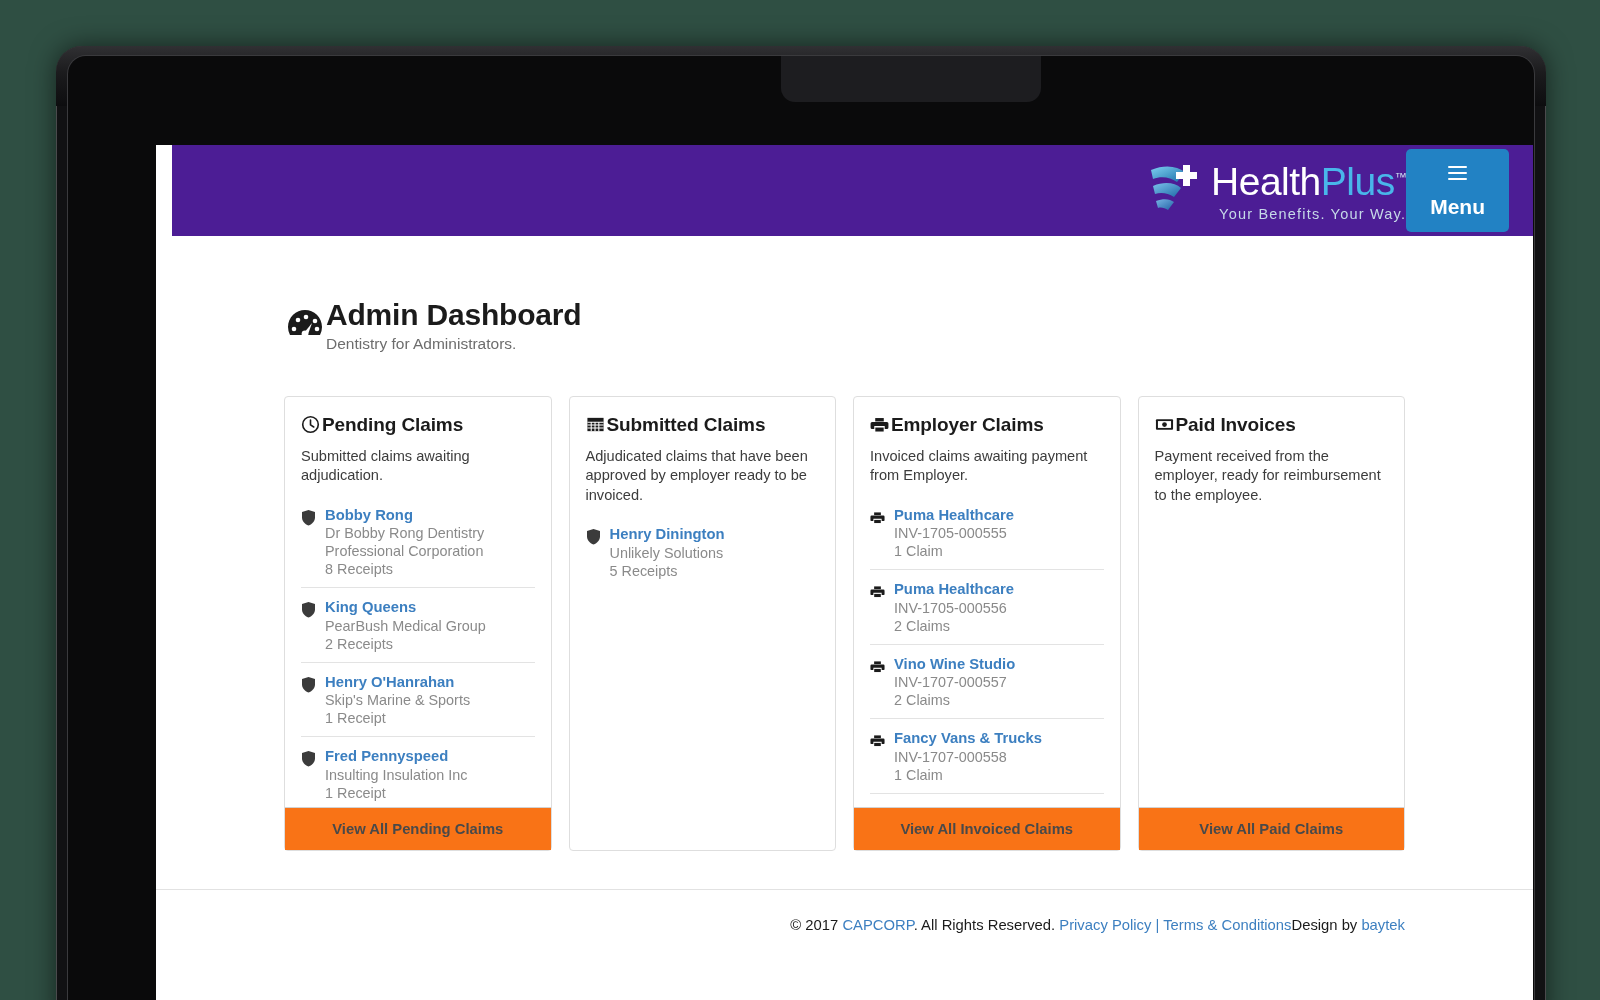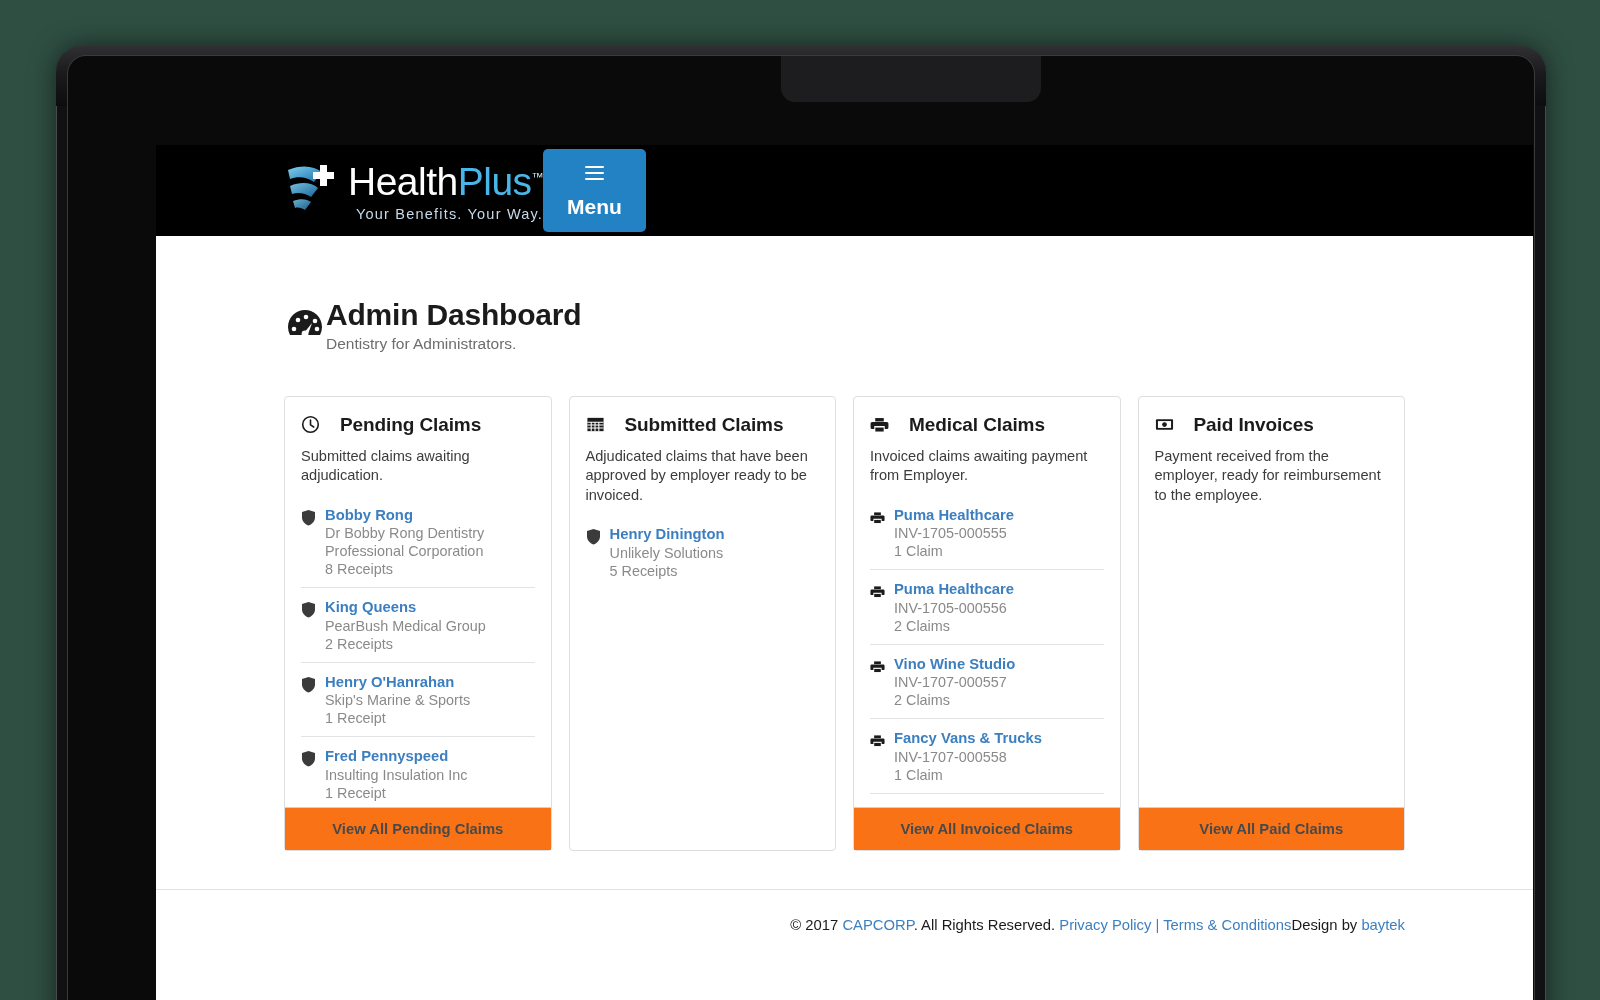--- a/index.html
+++ b/index.html
@@ -37,24 +37,25 @@
 
   
   #screen {
     position:absolute; left:100px; top:99px;
     width:1377px; height:901px;
     background:#ffffff; overflow:hidden;
   }
 
   
   #site-header {
-    height:91px; background:#000000;
-    display:flex; align-items:center; justify-content:flex-start;
+    height:91px; background:#4c1d95;
+    display:flex; align-items:center; justify-content:flex-end;
     padding:0 24px 0 128px;
     position:relative;
+    margin-left:16px;
   }
   .logo-wrap { display:flex; align-items:flex-start; gap:12px; }
   .logo-mark { width:52px; height:54px; margin-top:2px; }
   .logo-text { padding-top:2px; }
   .logo-word { font-size:39px; font-weight:400; line-height:1; letter-spacing:-.5px; }
   .logo-word .w1 { color:#ffffff; }
   .logo-word .w2 { color:#49b6ea; }
   .logo-word .tm { color:#cfe6f4; font-size:12px; vertical-align:super; }
   .logo-tag {
     color:#c6d9e8; font-size:14.5px; letter-spacing:1.2px;
@@ -79,21 +80,21 @@
   
   #cards { display:flex; gap:17px; margin-top:43px; }
   .card {
     flex:1 1 0; min-width:0;
     border:1px solid #dedede; border-radius:4px;
     background:#fff; display:flex; flex-direction:column;
     height:455px;
   }
   .card-body { padding:17px 16px 0 16px; flex:1 1 auto; overflow:hidden; }
   .card-head {
-    display:flex; align-items:center; gap:20px;
+    display:flex; align-items:center; gap:2px;
     font-size:19px; font-weight:bold; color:#1b1b1b; letter-spacing:-.1px;
   }
   .card-head .hicon { width:19px; height:19px; flex:none; }
   .card-desc { font-size:14.6px; color:#3c3c3c; line-height:1.34; margin-top:11px; }
   .claim-list { margin-top:16px; }
   .claim-item {
     display:flex; gap:9px; padding:10px 0 9px 0;
     border-top:1px solid #e3e3e3;
   }
   .claim-item:first-child { border-top:none; padding-top:4px; }
@@ -263,21 +264,21 @@
             </div>
           </div>
           <div class="card">
             <div class="card-body">
               <div class="card-head">
                 <svg class="hicon" viewBox="0 0 20 20">
                   <path d="M5.5 3.2h9v3.6h-9z" fill="#1b1b1b"></path>
                   <path d="M2.2 7.4h15.6a1.6 1.6 0 0 1 1.6 1.6v4.2a1.6 1.6 0 0 1-1.6 1.6h-2.3v-3.2H4.5v3.2H2.2A1.6 1.6 0 0 1 .6 13.2V9a1.6 1.6 0 0 1 1.6-1.6z" fill="#1b1b1b"></path>
                   <path d="M5.6 13.2h8.8v4.2H5.6z" fill="#1b1b1b"></path>
                 </svg>
-                <span>Medical Claims</span>
+                <span>Employer Claims</span>
               </div>
               <div class="card-desc">Invoiced claims awaiting payment from Employer.</div>
               <div class="claim-list">
                 <div class="claim-item">
                   <svg class="claim-icon" viewBox="0 0 20 20">
                     <path d="M5.5 3.2h9v3.6h-9z" fill="#1b1b1b"></path>
                     <path d="M2.2 7.4h15.6a1.6 1.6 0 0 1 1.6 1.6v4.2a1.6 1.6 0 0 1-1.6 1.6h-2.3v-3.2H4.5v3.2H2.2A1.6 1.6 0 0 1 .6 13.2V9a1.6 1.6 0 0 1 1.6-1.6z" fill="#1b1b1b"></path>
                     <path d="M5.6 13.2h8.8v4.2H5.6z" fill="#1b1b1b"></path>
                   </svg>
                   <div>

